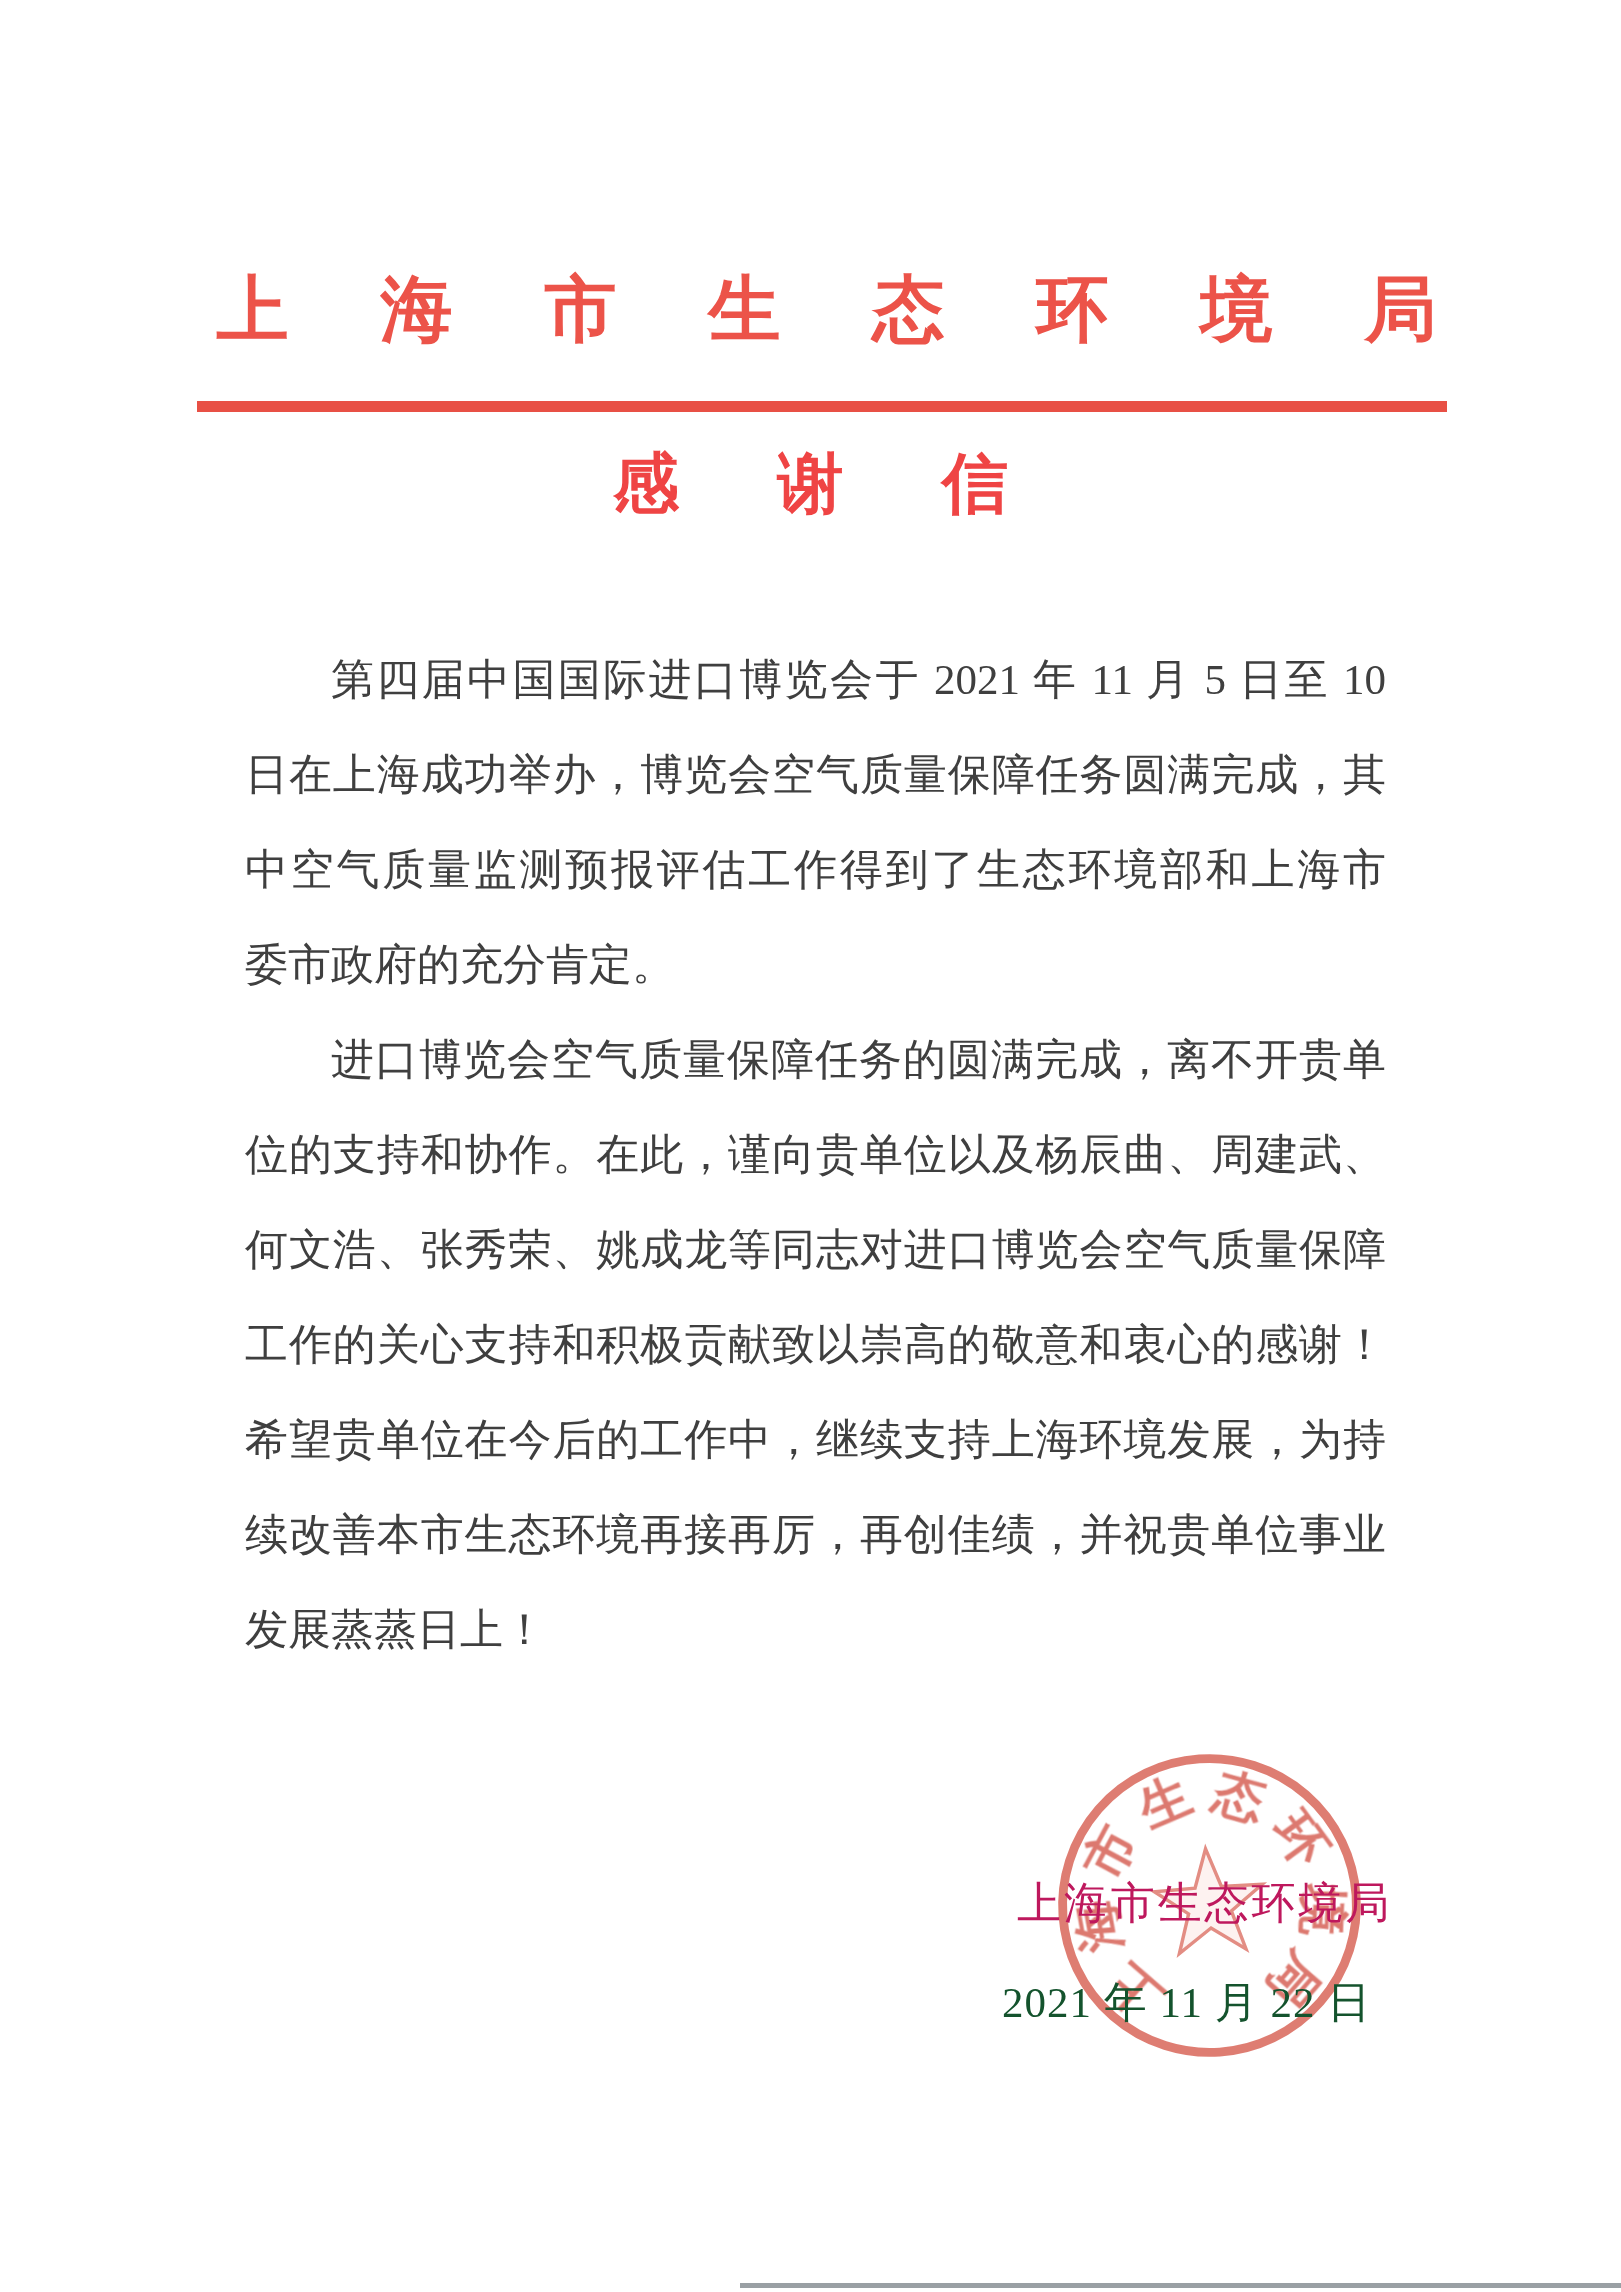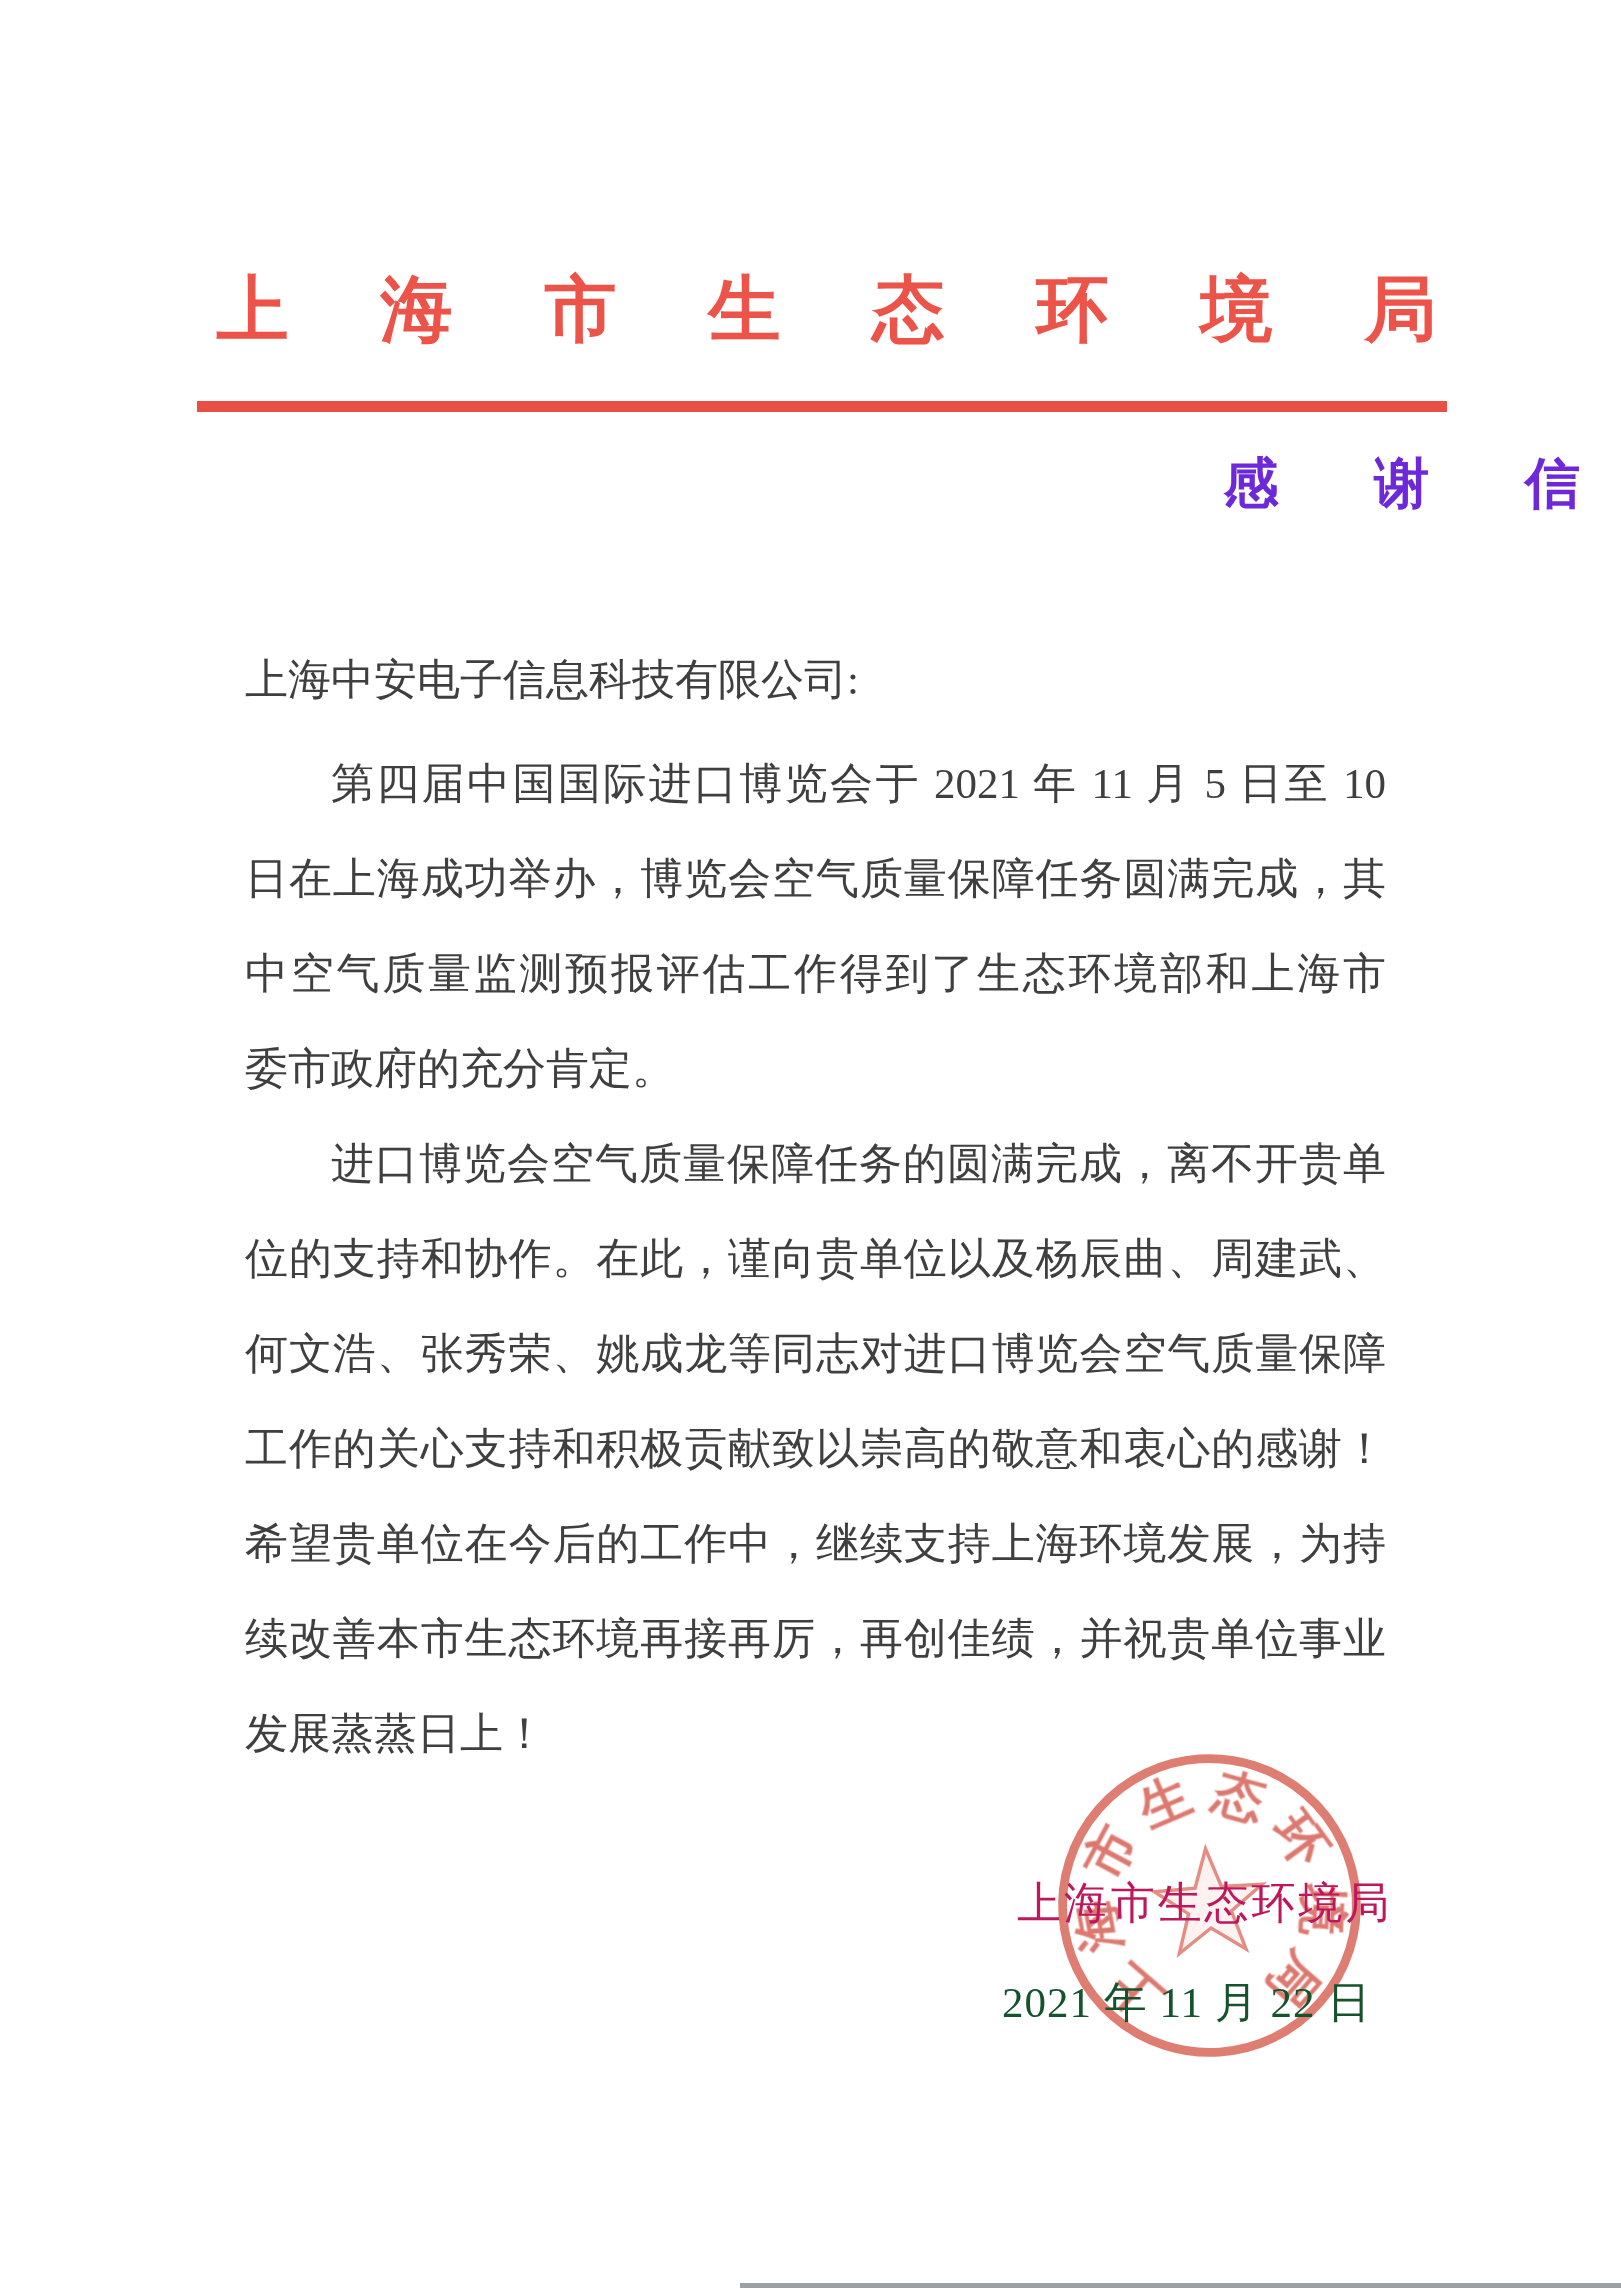--- a/index.html
+++ b/index.html
@@ -25,25 +25,25 @@
   }
   .red-rule{
     position:absolute;left:197px;top:401px;
     width:1250px;height:10.8px;
     background:var(--rule-red,#e85045);
   }
 
   
   .doc-title{
     position:absolute;left:0;top:439px;width:100%;
-    text-align:right;
-    font-size:55px;font-weight:bold;
+    text-align:center;
+    font-size:66px;font-weight:bold;
     letter-spacing:41px;text-indent:41px;
     line-height:90px;
-    color:#6d28d9;
+    color:#ef4444;
     white-space:nowrap;
   }
 
   
   .body-block{
     position:absolute;left:245px;top:632px;width:1141px;
     color:var(--ink,#3f3f3f);
     font-size:43px;
   }
   .line{
@@ -93,21 +93,20 @@
 
 <div class="page">
 
   <div class="letterhead">上 海 市 生 态 环 境 局</div>
 
   <div class="red-rule"></div>
 
   <div class="doc-title">感  谢  信</div>
 
   <div class="body-block">
-    <div class="line salutation">上海中安电子信息科技有限公司:</div>
     <div id="body-lines">
         <div class="line just indent">第四届中国国际进口博览会于 2021 年 11 月 5 日至 10</div>
         <div class="line just">日在上海成功举办，博览会空气质量保障任务圆满完成，其</div>
         <div class="line just">中空气质量监测预报评估工作得到了生态环境部和上海市</div>
         <div class="line">委市政府的充分肯定。</div>
         <div class="line just indent">进口博览会空气质量保障任务的圆满完成，离不开贵单</div>
         <div class="line just">位的支持和协作。在此，谨向贵单位以及杨辰曲、周建武、</div>
         <div class="line just">何文浩、张秀荣、姚成龙等同志对进口博览会空气质量保障</div>
         <div class="line just">工作的关心支持和积极贡献致以崇高的敬意和衷心的感谢！</div>
         <div class="line just">希望贵单位在今后的工作中，继续支持上海环境发展，为持</div>

